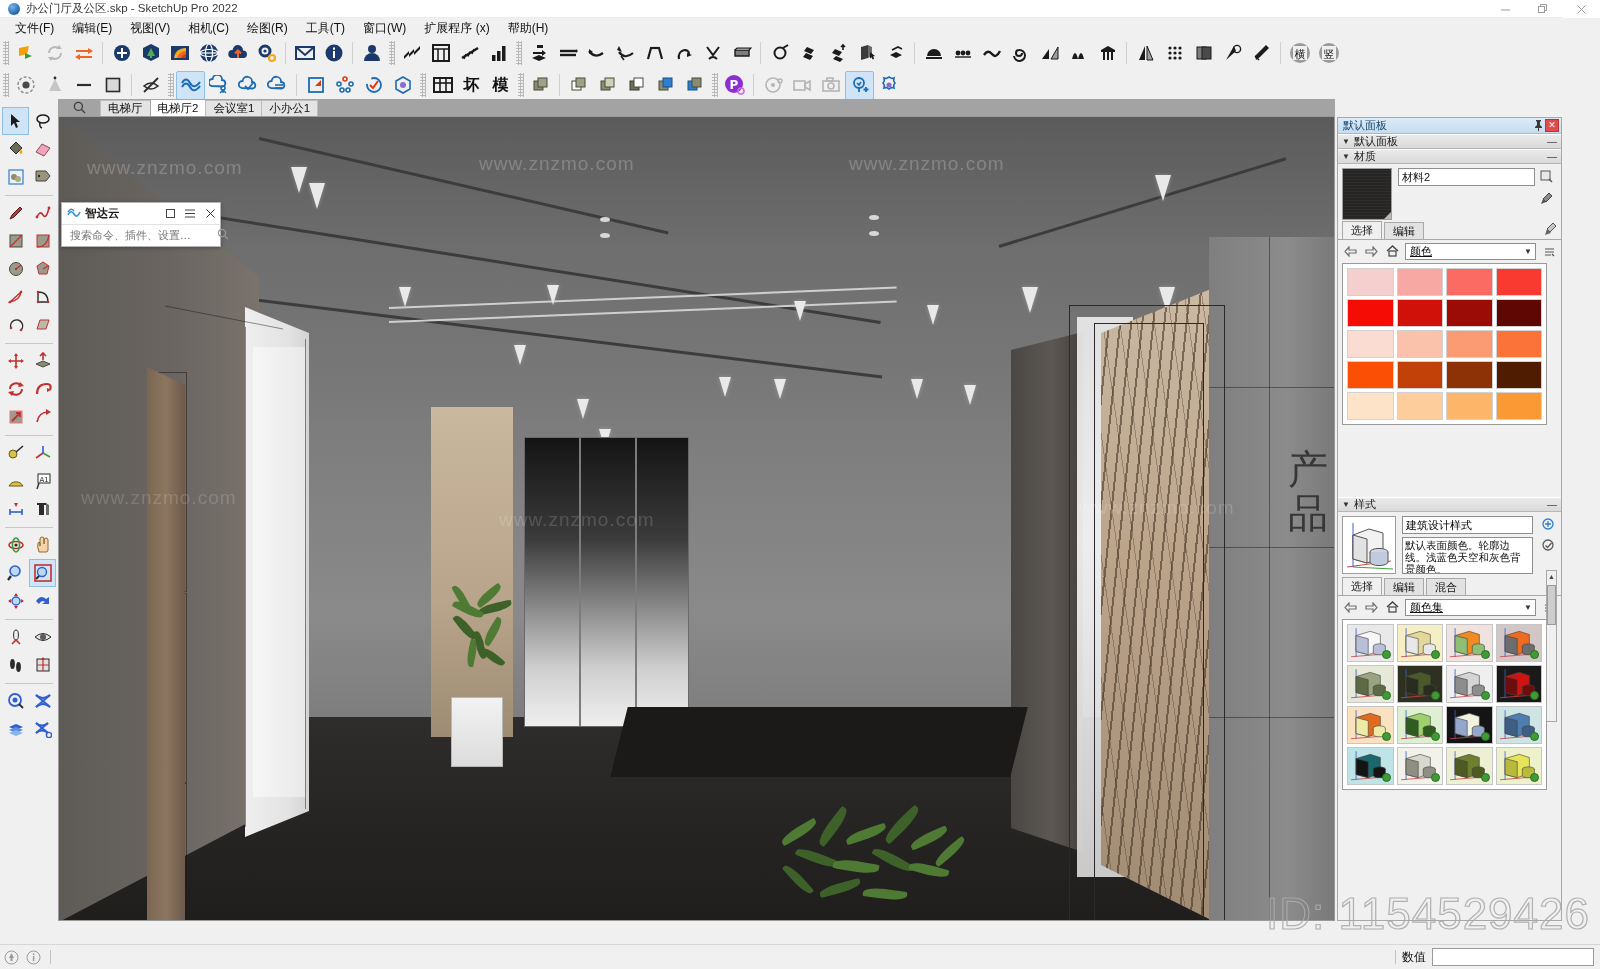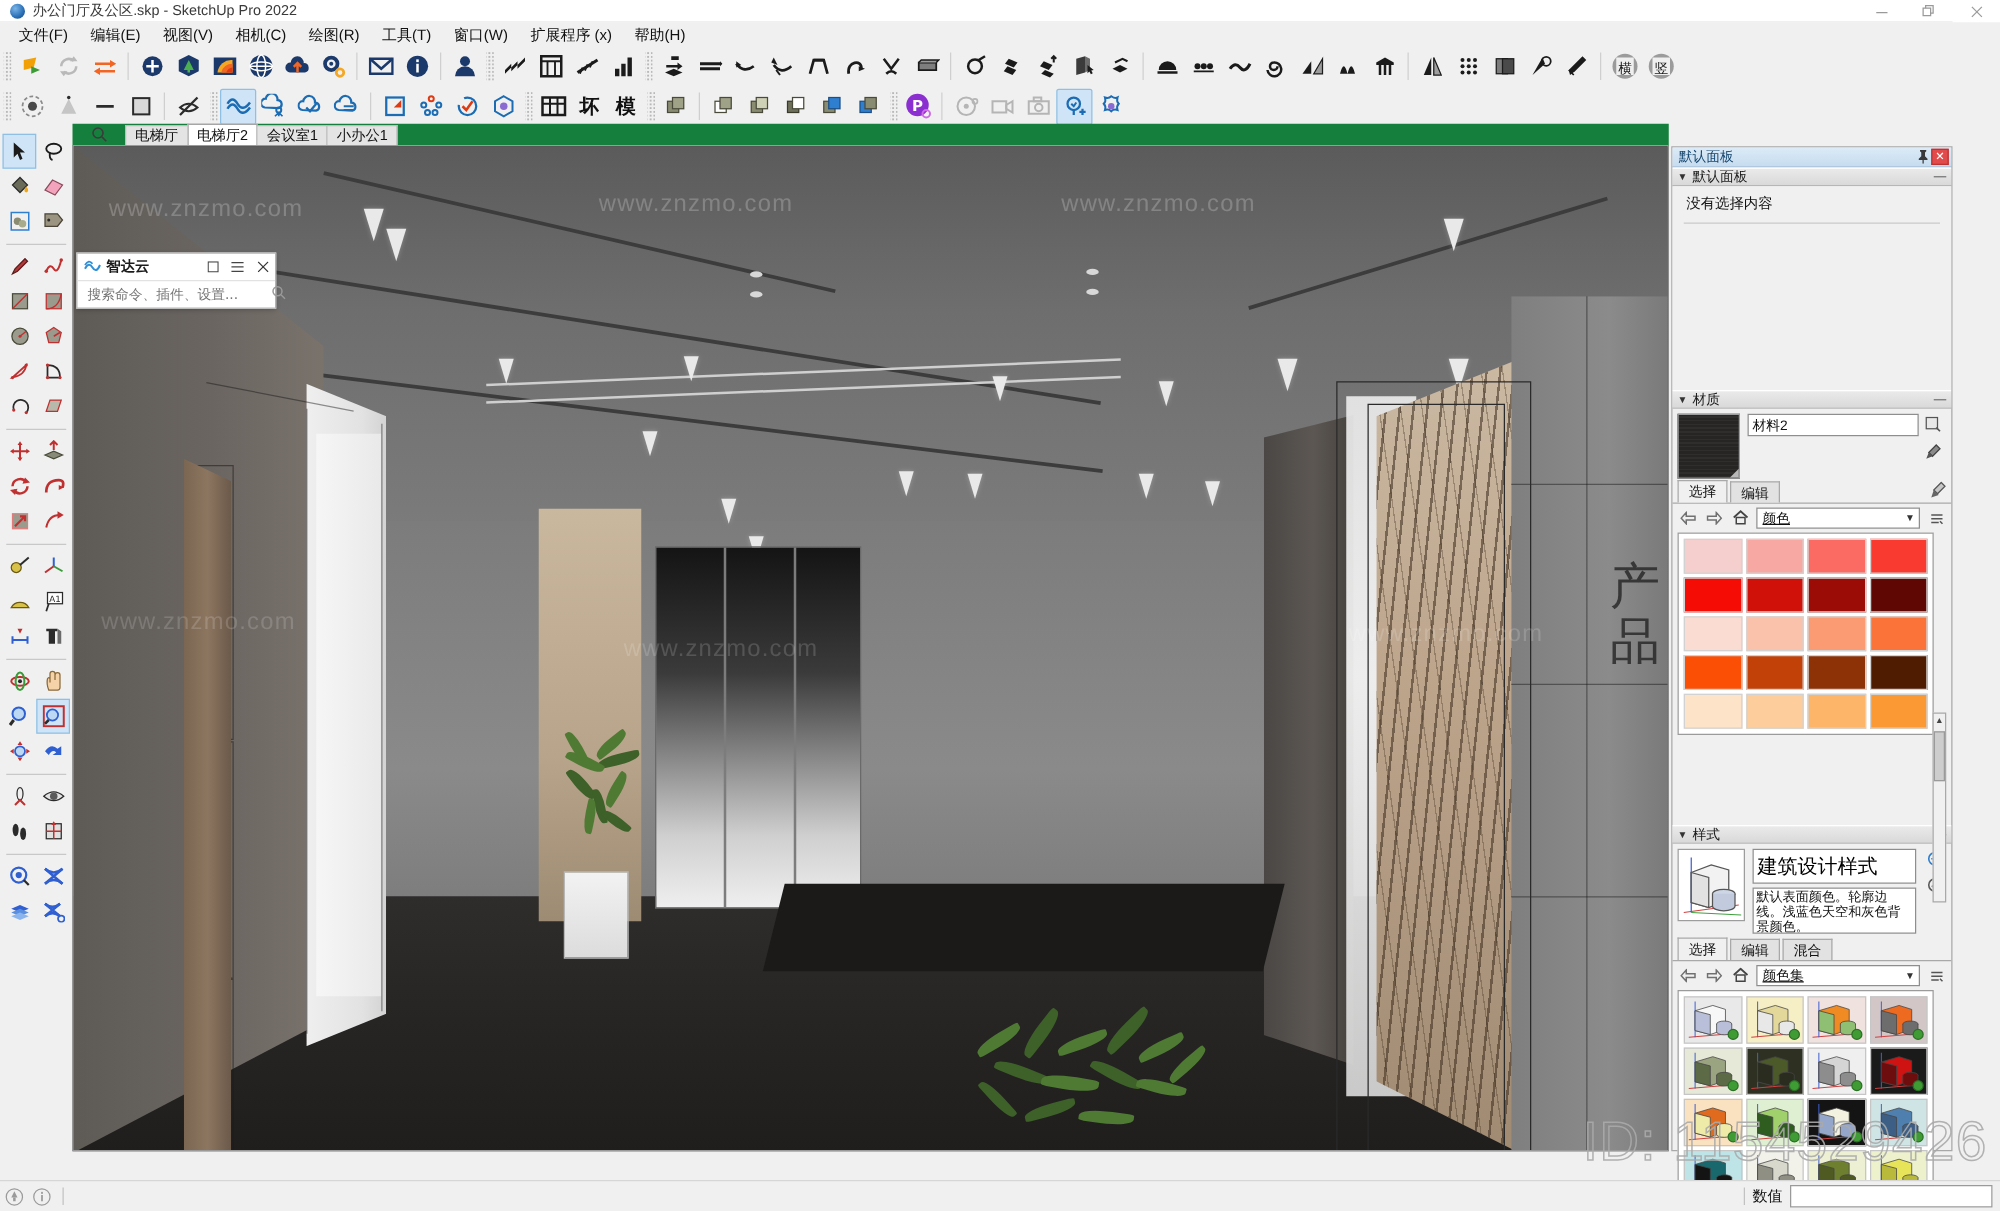--- a/index.html
+++ b/index.html
@@ -76,21 +76,21 @@
   .ltbtn {
     width: 27px; height: 28px; display: flex; align-items: center; justify-content: center;
     border: 1px solid transparent;
   }
   .ltbtn.on { background: #cfe4f7; border: 1px solid #8fc0e4; }
   .ltsep { width: 48px; height: 1px; background: #c8c8c8; margin: 4px 0 3px 0; }
 
   
   .tabbar {
     position: absolute; left: 58px; top: 99px; width: 1277px; height: 17px;
-    background: #15803d; display: flex; align-items: flex-end;
+    background: #a3a3a3; display: flex; align-items: flex-end;
   }
   .tabsearch { width: 42px; height: 17px; display: flex; align-items: center; justify-content: center; }
   .tab {
     height: 16px; padding: 0 7px; font-size: 11.5px; color: #111;
     display: flex; align-items: center; border: 1px solid #bdbdbd;
     border-bottom: none; background: #e4e4e4; margin-right: -1px;
   }
   .tab.active { background: #ffffff; height: 17px; border-color: #a6a6a6; }
 
   
@@ -345,21 +345,21 @@
   .sw { height: 28px; border: 1px solid #d2d2d2; }
   .vscroll {
     position: absolute; right: 4px; width: 11px; background: #f0f0f0; border: 1px solid #a8a8a8;
   }
   .vscroll .thumb { position:absolute; left:0; right:0; top:14px; height: 40px; background: #cdcdcd; border: 1px solid #9a9a9a; }
   .vscroll .ar { height: 11px; display: flex; align-items: center; justify-content: center; font-size: 7px; color: #444; }
 
   .style-row { display: flex; padding: 4px; gap: 6px; }
   .style-thumb { width: 54px; height: 58px; border: 1px solid #9d9d9d; background: #fff; position: relative; }
   .style-right { flex: 1; }
-  .style-name { height: 28px; background: #fff; border: 1px solid #8e8e8e; font-size: 16px; display: flex; align-items: center; padding-left: 3px; }
+  .style-name { height: 18px; background: #fff; border: 1px solid #8e8e8e; font-size: 11px; display: flex; align-items: center; padding-left: 3px; }
   .style-desc {
     margin-top: 3px; height: 37px; background: #fff; border: 1px solid #8e8e8e;
     font-size: 10.5px; line-height: 12px; color: #111; padding: 1px 2px; overflow: hidden;
   }
   .style-icons { width: 18px; display: flex; flex-direction: column; gap: 5px; align-items: center; padding-top: 2px; }
 
   .stylegrid {
     display: grid; grid-template-columns: repeat(4, 1fr); gap: 3px;
     padding: 4px; background: #fff; border: 1px solid #9b9b9b; margin: 3px 14px 0 4px;
   }
@@ -1412,24 +1412,20 @@
             </svg>
         </span>
         <span class="closebtn">✕</span>
       </span>
     </div>
 
     <div class="sec-head">
       <span class="tri">▼</span>
       <span>默认面板</span>
       <span class="minus">—</span>
-    </div>
-    <div class="sec-body" style="height:163px;">
-      <div class="noselection">没有选择内容</div>
-      <div class="hr"></div>
     </div>
 
     <div class="sec-head">
       <span class="tri">▼</span>
       <span>材质</span>
       <span class="minus">—</span>
     </div>
     <div>
       <div class="mat-row">
         <div class="mat-thumb"></div>

